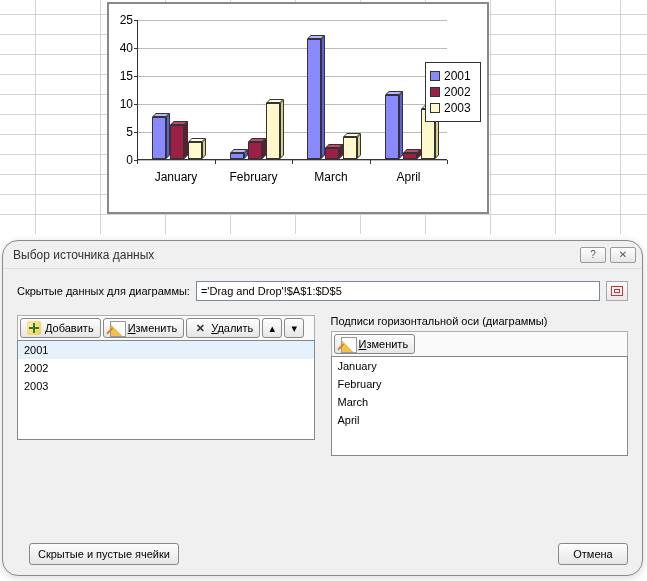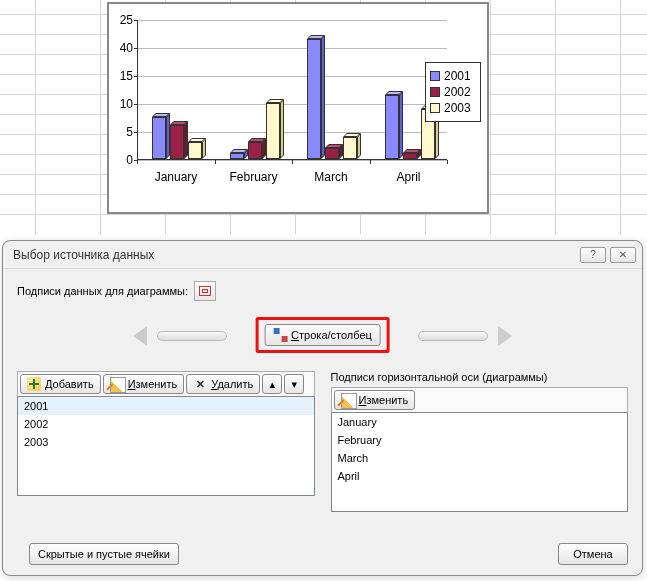--- a/index.html
+++ b/index.html
@@ -22,21 +22,21 @@
   .bar3d .top { position: absolute; width: 14px; height: 4px; border: 1px solid #333; transform: skewX(-45deg); left: 2px; top: -4px; }
   .bar3d .side { position: absolute; width: 4px; bottom: 0; border: 1px solid #333; transform: skewY(-45deg); left: 14px; transform-origin: bottom; }
   .xlab { position: absolute; bottom: 4px; font-size: 12px; transform: translateX(-50%); }
   .xtick { position: absolute; width: 1px; height: 4px; background: #333; bottom: 24px; }
 
   .legend { position: absolute; right: 6px; top: 58px; width: 56px; border: 1px solid #333; background: #fff; padding: 4px 4px; font-size: 12px; }
   .legend-row { display: flex; align-items: center; gap: 4px; margin: 2px 0; }
   .swatch { width: 10px; height: 10px; border: 1px solid #333; flex: none; }
 
   
-  .dialog { position: absolute; left: 2px; top: 240px; width: 641px; height: 336px; background: #f0f0f0; border: 1px solid #8a8a8a; border-radius: 8px; box-shadow: 0 2px 8px rgba(0,0,0,0.15); }
+  .dialog { position: absolute; left: 2px; top: 240px; width: 641px; height: 336px; background: #f0f0f0; border: 1px solid #8a8a8a; border-radius: 16px; box-shadow: 0 2px 8px rgba(0,0,0,0.15); }
   .titlebar { height: 28px; border-bottom: 1px solid #ddd; display: flex; align-items: center; padding: 0 6px 0 10px; font-size: 12px; color: #333; }
   .titlebar .spacer { flex: 1; }
   .winbtn { width: 26px; height: 16px; border: 1px solid #9a9a9a; border-radius: 2px; background: linear-gradient(#fefefe,#e6e6e6); margin-left: 4px; display: flex; align-items: center; justify-content: center; font-size: 10px; color: #555; cursor: default; }
 
   .dlg-body { padding: 12px 14px; position: relative; height: calc(100% - 28px); }
   .range-row { display: flex; align-items: center; gap: 6px; margin-bottom: 14px; }
   .range-row label { white-space: nowrap; }
   .range-input { flex: 1; height: 20px; border: 1px solid #7a8a9a; background: #fff; padding: 2px 4px; font-size: 11px; font-family: inherit; }
   .refpick { width: 22px; height: 20px; border: 1px solid #a9a9a9; background: linear-gradient(#fdfdfd,#e8e8e8); display:flex; align-items:center; justify-content:center; }
   .refpick-inner { width:12px; height:10px; border:1px solid #c33; position:relative; }
@@ -337,42 +337,27 @@
 
 <div class="dialog">
   <div class="titlebar">
     <span>Выбор источника данных</span>
     <div class="spacer"></div>
     <div class="winbtn">?</div>
     <div class="winbtn">✕</div>
   </div>
   <div class="dlg-body">
     <div class="range-row">
-      <label>Подписи данных для диаграммы:</label>
+      <label>Скрытые данных для диаграммы:</label>
+      <input class="range-input" value="='Drag and Drop'!$A$1:$D$5" style="">
       <div class="refpick">
           <div class="refpick-inner"></div>
         </div>
     </div>
 
-    <div class="switch-row">
-      <div class="arrow-l">
-          <div class="arrow-shaft"></div>
-          <div class="arrow-head"></div>
-        </div>
-      <div class="switch-btn-wrap">
-        <div class="btn">
-          <span class="ico ico-switch"></span>
-          <span><span class="underline-accel">С</span><span id="switchRest">трока/столбец</span></span>
-        </div>
-      </div>
-      <div class="arrow-r">
-          <div class="arrow-shaft"></div>
-          <div class="arrow-head"></div>
-        </div>
-    </div>
 
     <div class="cols">
       <div class="col">
         <div class="toolbar">
           <div class="btn">
               <span class="ico ico-add"></span>
               <span><span class="underline-accel">Д</span><span id="addRest">обавить</span></span>
             </div>
           <div class="btn">
               <span class="ico ico-edit"></span>

